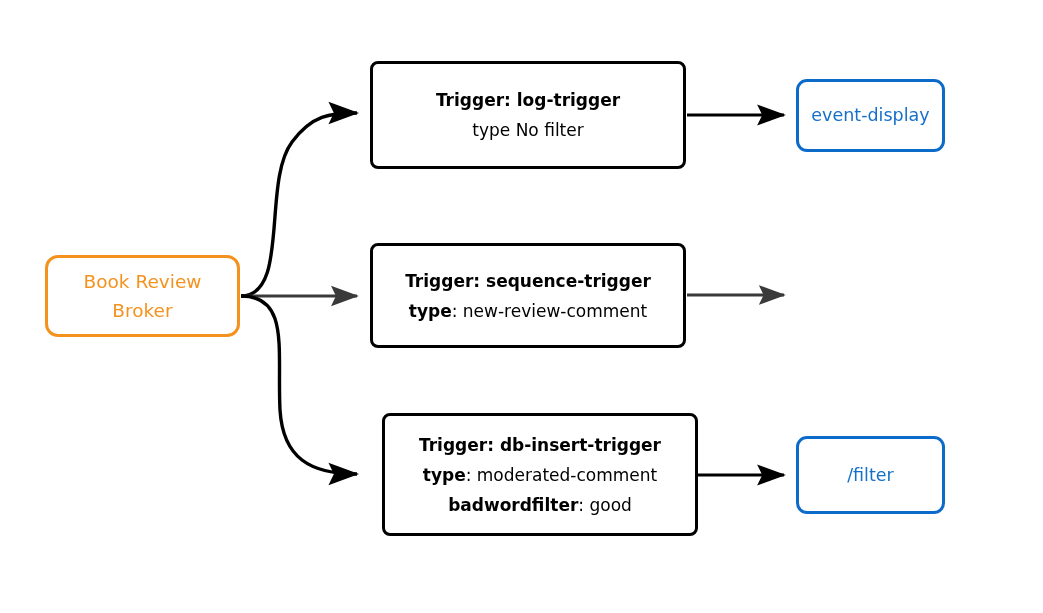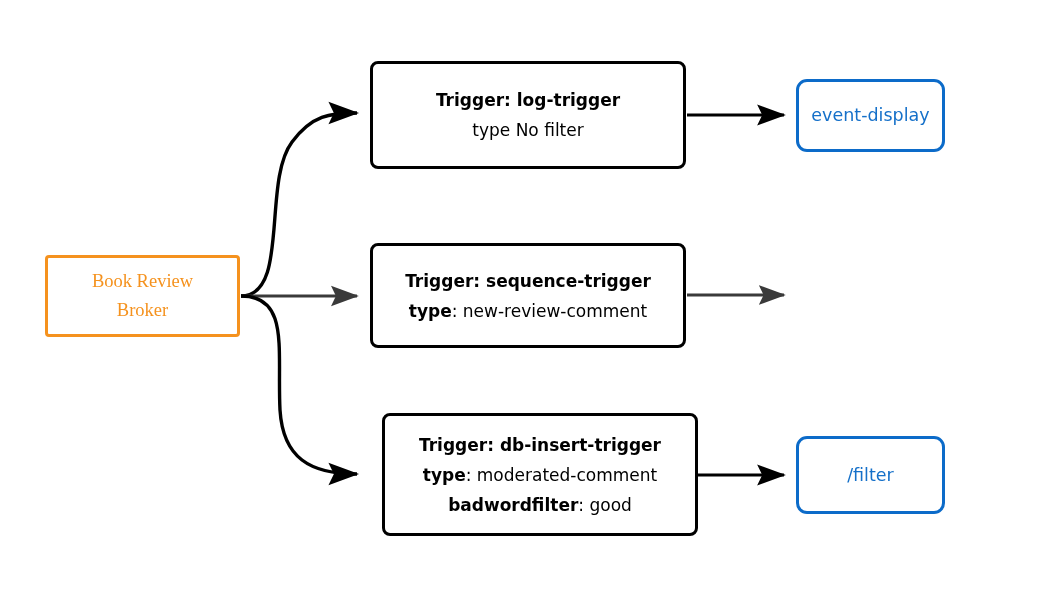--- a/index.html
+++ b/index.html
@@ -39,25 +39,24 @@
     justify-content: center;
     text-align: center;
   }
   
   .node-broker {
     left: 45px;
     top: 255px;
     width: 195px;
     height: 82px;
     border: 3px solid #f5921e;
-    border-radius: 4px;
+    border-radius: 13px;
     color: #f5921e;
     font-size: 18.5px;
     line-height: 29px;
-    font-family: Liberation Serif, serif;
   }
   .node-broker .line {
     white-space: nowrap;
   }
   
   .node-trigger {
     left: 370px;
     width: 316px;
     border: 3px solid #000000;
     border-radius: 8px;

